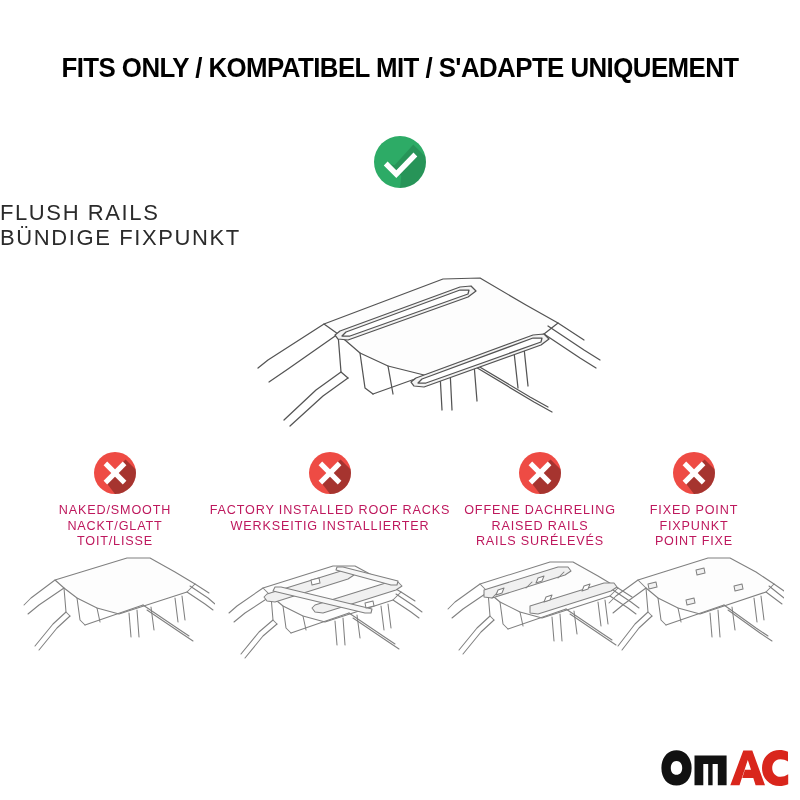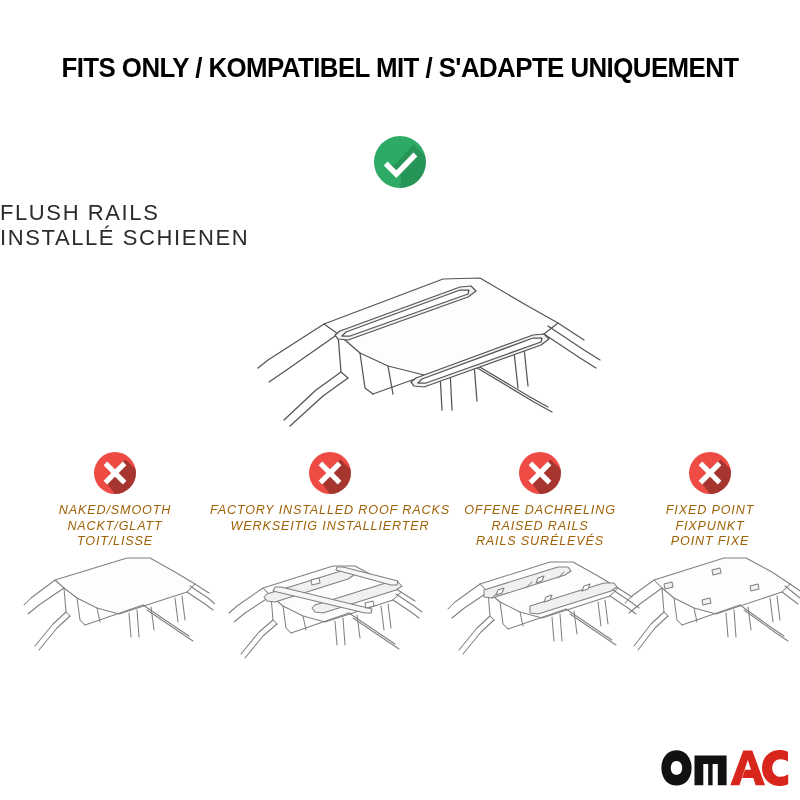--- a/index.html
+++ b/index.html
@@ -93,40 +93,39 @@
     height: 42px;
     margin: 0 auto;
   }
   .option-labels {
     margin-top: 9px;
   }
   .option-line {
     font-size: 12.6px;
     font-weight: 400;
     letter-spacing: 0.85px;
-    color: #a16207;
+    color: #be185d;
     line-height: 15.5px;
     white-space: nowrap;
-    font-style: italic;
   }
   .option-line.small {
     font-size: 11.6px;
     letter-spacing: 0.6px;
   }
   .option-art {
     position: absolute;
     left: 0;
     width: 100%;
   }
 
   
   .col-0 { left: 15px;  width: 200px; }
   .col-1 { left: 205px; width: 250px; }
   .col-2 { left: 440px; width: 200px; }
-  .col-3 { left: 620px; width: 180px; text-align: center; }
+  .col-3 { left: 604px; width: 180px; text-align: center; }
 
   .art-0 { top: 98px;  height: 120px; }
   .art-1 { top: 98px;  height: 120px; }
   .art-2 { top: 98px;  height: 120px; }
   .art-3 { top: 92px;  height: 120px; }
 
   
   .logo {
     position: absolute;
     left: 659px;
@@ -157,21 +156,21 @@
     <div class="hero-icon-wrap">
       <svg viewBox="0 0 52 52" width="52" height="52">
         <circle cx="26" cy="26" r="26" fill="#2DAB66"></circle>
         <path d="M26 52a26 26 0 0 0 26-26 26 26 0 0 0-.6-5.6L39.3 8.6 20.5 29.2l-5.4-1.4 12.1 12.1z" fill="#000" opacity="0.13"></path>
         <path d="M39.5 16.6 L22.3 34.3 L13.6 25.6 L9.8 29.4 L22.3 41.9 L43.3 20.4 Z" fill="#FFFFFF"></path>
       </svg>
     </div>
 
     <div class="hero-labels">
       <div class="hero-line">FLUSH RAILS</div>
-      <div class="hero-line">INSTALLÉ SCHIENEN</div>
+      <div class="hero-line">BÜNDIGE FIXPUNKT</div>
     </div>
   </div>
 
   <div class="hero-art">
     <svg viewBox="0 0 380 170" width="380" height="170">
       <g fill="none" stroke="#545454" stroke-width="1.25" stroke-linejoin="round" stroke-linecap="round">
 
         <path d="M96 56 L215 11 L252 10 L298 37 L330 55 L316 66 L200 108 L160 98 L132 85 L110 66 Z" fill="#fdfdfd"></path>
 
         <path d="M96 56 L40 92 L30 100"></path>

